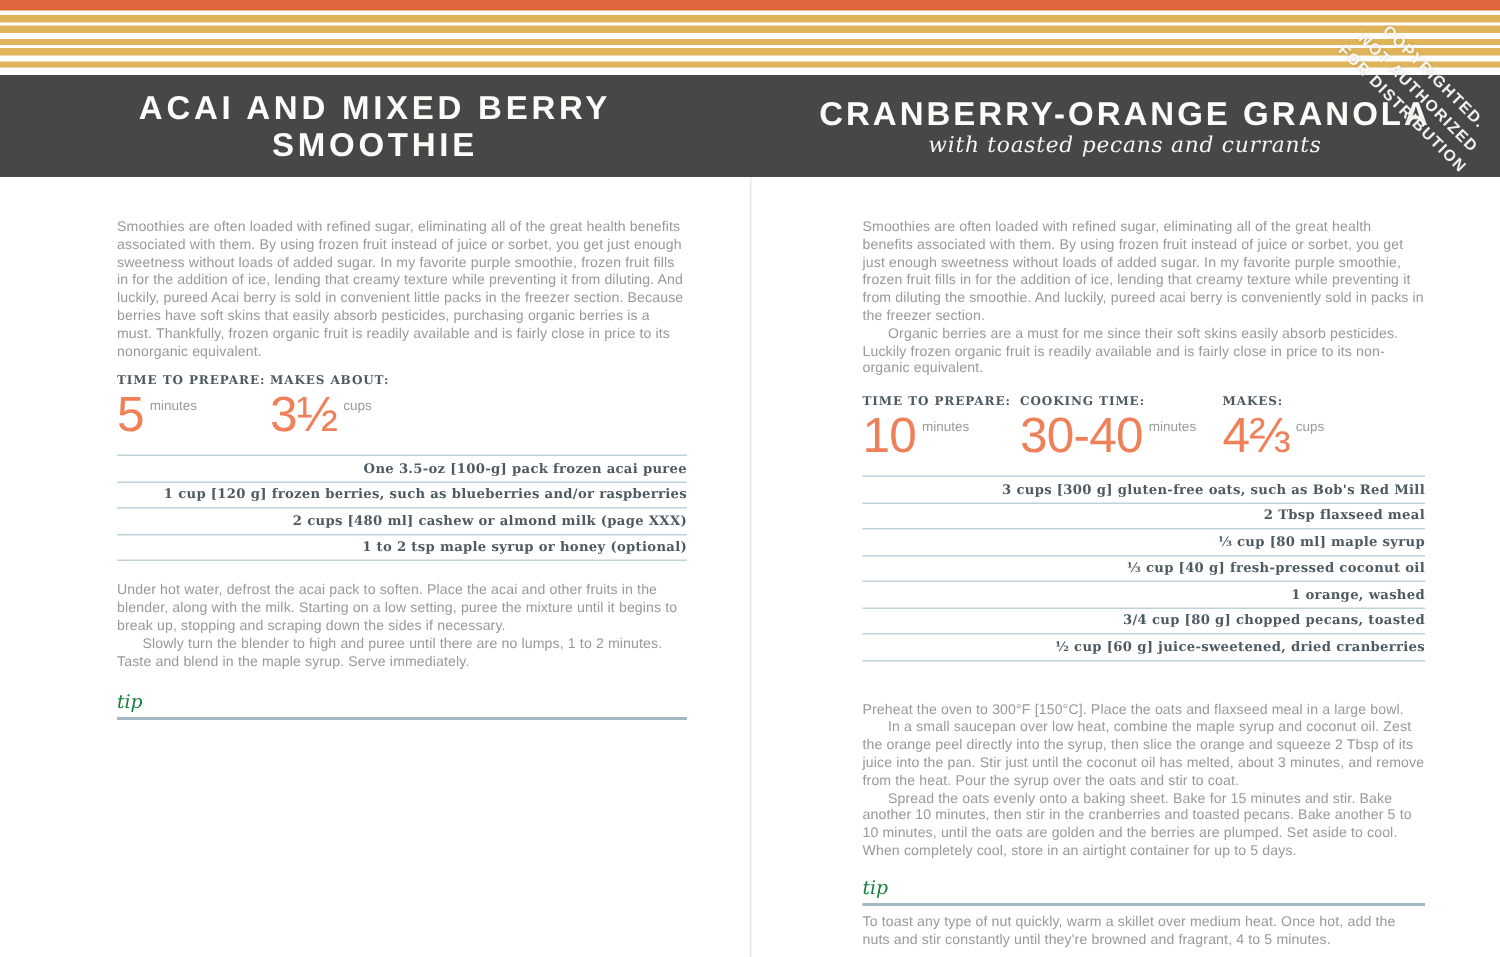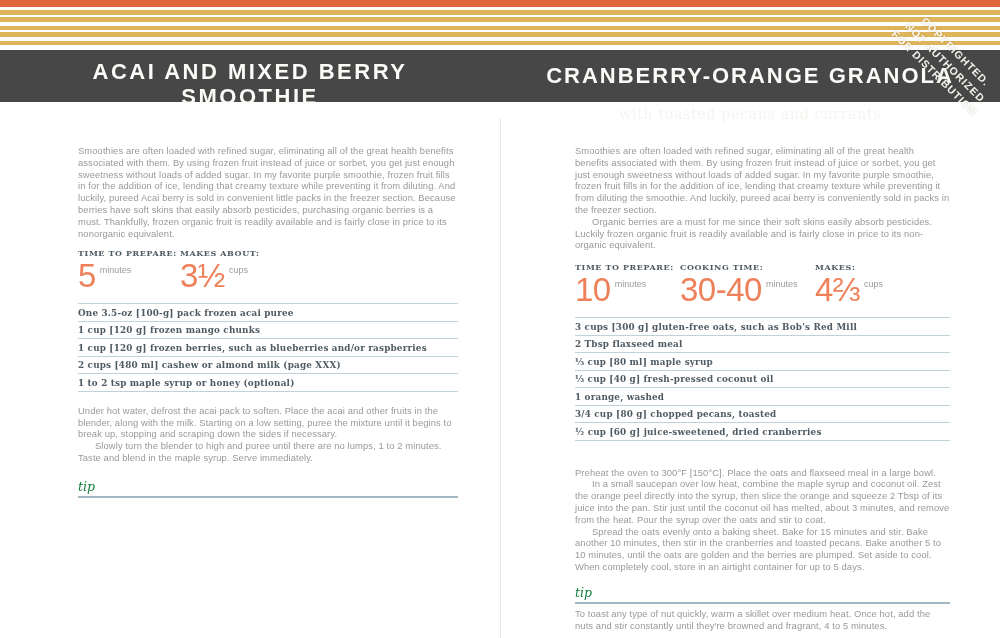--- a/index.html
+++ b/index.html
@@ -13,33 +13,33 @@
   
   .stripes { position:absolute; top:0; left:0; width:1000px; }
   .st { width:100%; }
   .st.orange { height:7px; background:#e0673d; }
   .st.gold   { background:#dfb45a; }
   .g3{height:3px} .g2{height:2px} .g4{height:4px}
   .h5{height:5px} .h4{height:4px}
 
   
   .band {
-    position:absolute; top:50px; left:0; width:1000px; height:52px;
+    position:absolute; top:50px; left:0; width:1000px; height:68px;
     background:#474747; display:flex;
   }
   .band-half { width:500px; text-align:center; color:#fbfbf8; }
   .title {
     font-weight:bold; font-size:22px; letter-spacing:2.5px;
     line-height:25px; text-transform:uppercase;
   }
   .band-left  .title { padding-top:9px; }
   .band-right .title { padding-top:13px; letter-spacing:2px; }
   .subtitle {
-    font-family:"DejaVu Serif", serif; 
-    font-size:14.5px; letter-spacing:0.5px; margin-top:18px; color:#f4f4f1;
+    font-family:"DejaVu Serif", serif; font-style:italic;
+    font-size:14.5px; letter-spacing:0.5px; margin-top:1px; color:#f4f4f1;
   }
 
   
   .watermark {
     position:absolute; left:845px; top:40px; width:200px; z-index:20;
     transform:rotate(45deg); text-align:center;
     color:rgba(255,255,255,0.93); font-weight:bold; font-size:10.5px;
     letter-spacing:1px; line-height:15px;
     text-shadow:0 0 2px rgba(110,95,60,0.35);
   }
@@ -66,21 +66,21 @@
   .meta-val-row { display:flex; align-items:flex-start; margin-top:1px; }
   .meta-value { font-size:33px; line-height:34px; color:#ef815a; letter-spacing:-0.5px; }
   .meta-unit { font-size:9px; color:#9b9b99; margin:6px 0 0 4px; }
   .mw1 { width:102px; } .rw1 { width:105px; } .rw2 { width:135px; }
 
   
   .ingredients { margin-top:10px; border-top:1.5px solid #bfd2d9; }
   .ing-row {
     border-bottom:1.5px solid #bfd2d9; padding:3.5px 0 3px;
     font-family:"DejaVu Serif", serif; font-weight:bold;
-    font-size:8.8px; letter-spacing:0.2px; color:#4e5a62;
+    font-size:8.8px; letter-spacing:0.2px; color:#4e5a62;text-align:right;
   }
 
   .instructions { margin-top:13px; }
 
   
   .tip { margin-top:13px; }
   .tip-head { border-bottom:2px solid #a3b8c2; padding-bottom:1px; }
   .tip-label {
     font-family:"DejaVu Serif", serif; font-style:italic; font-weight:normal;
     font-size:12.5px; color:#15803d;
@@ -160,21 +160,20 @@
             <div class="meta-label">MAKES ABOUT:</div>
             <div class="meta-val-row">
               <span class="meta-value">3½</span>
               <span class="meta-unit">cups</span>
             </div>
           </div>
         </div>
 
         <div class="ingredients">
           <div class="ing-row">One 3.5-oz [100-g] pack frozen acai puree</div>
-          <div class="ing-row">1 cup [120 g] frozen mango chunks</div>
           <div class="ing-row">1 cup [120 g] frozen berries, such as blueberries and/or raspberries</div>
           <div class="ing-row">2 cups [480 ml] cashew or almond milk (page XXX)</div>
           <div class="ing-row">1 to 2 tsp maple syrup or honey (optional)</div>
         </div>
 
         <div class="instructions body-txt">
           <p>Under hot water, defrost the acai pack to soften. Place the acai and other fruits in the blender, along with the milk. Starting on a low setting, puree the mixture until it begins to break up, stopping and scraping down the sides if necessary.</p>
           <p>Slowly turn the blender to high and puree until there are no lumps, 1 to 2 minutes. Taste and blend in the maple syrup. Serve immediately.</p>
         </div>
 

